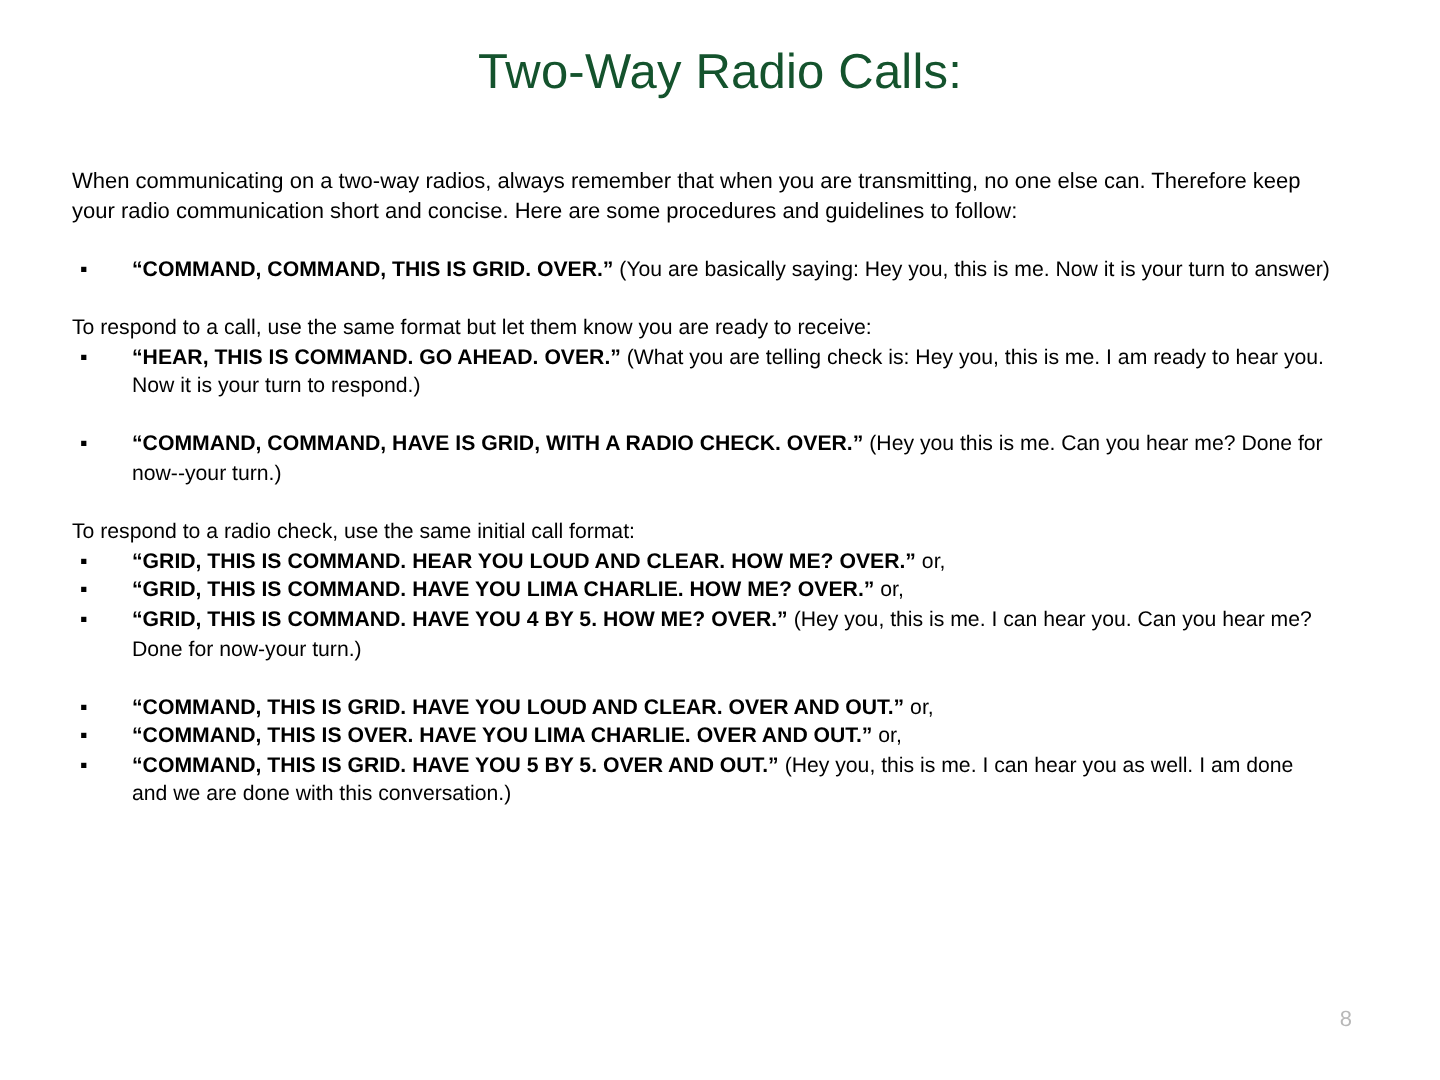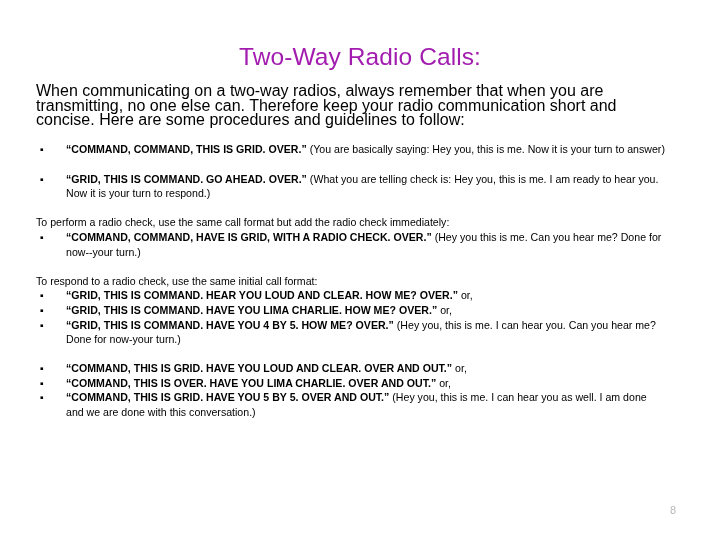--- a/index.html
+++ b/index.html
@@ -16,39 +16,39 @@
     position: relative;
   }
   .slide {
     position: relative;
     width: 720px;
     height: 540px;
     box-sizing: border-box;
   }
   .slide-title {
     position: absolute;
-    top: 44px;
+    top: 24px;
     left: 0;
     width: 720px;
     text-align: center;
     font-size: 24.5px;
     font-weight: 400;
     line-height: 1.1;
     letter-spacing: 0.1px;
-    color: #a21caf;
+    color: #14532d;
   }
   .body-area {
     position: absolute;
     top: 84px;
     left: 36px;
     width: 630px;
   }
   p.para {
     margin: 0;
-    font-size: 16px;
+    font-size: 11px;
     line-height: 14.6px;
     color: #000000;
   }
   p.intro {
     margin: 0;
     font-size: 10.6px;
     line-height: 14.6px;
   }
   .blank {
     height: 14.6px;
@@ -105,30 +105,30 @@
 
     <ul class="bullets">
       <li>
         <span class="bullet-mark">▪</span>
         <span class="cmd">“COMMAND, COMMAND, THIS IS GRID.  OVER.”</span><span class="note">  (You are basically saying:</span><span class="em"> Hey you, this is me.  Now it is your turn to answer</span><span class="note">)</span>
       </li>
     </ul>
 
     <div class="blank"></div>
 
+    <p class="intro">To respond to a call, use the same format but let them know you are ready to receive:</p>
     <ul class="bullets">
       <li>
         <span class="bullet-mark">▪</span>
-        <span class="cmd">“GRID, THIS IS COMMAND.  GO AHEAD. OVER.”</span><span class="note"> (What you are telling check is:</span><span class="em">  Hey you, this is me.  I am ready to hear you.  Now it is your turn to respond.</span><span class="note">)</span>
+        <span class="cmd">“HEAR, THIS IS COMMAND.  GO AHEAD. OVER.”</span><span class="note"> (What you are telling check is:</span><span class="em">  Hey you, this is me.  I am ready to hear you.  Now it is your turn to respond.</span><span class="note">)</span>
       </li>
     </ul>
 
     <div class="blank"></div>
 
-    <p class="intro">To perform a radio check, use the same call format but add the radio check immediately:</p>
     <ul class="bullets">
       <li>
         <span class="bullet-mark">▪</span>
         <span class="cmd">“COMMAND, COMMAND, HAVE IS GRID, WITH A RADIO CHECK.  OVER.”</span><span class="note">  (</span><span class="em">Hey you this is me.  Can you hear me? Done for now--your turn.</span><span class="note">)</span>
       </li>
     </ul>
 
     <div class="blank"></div>
 
     <p class="intro">To respond to a radio check, use the same initial call format:</p>

